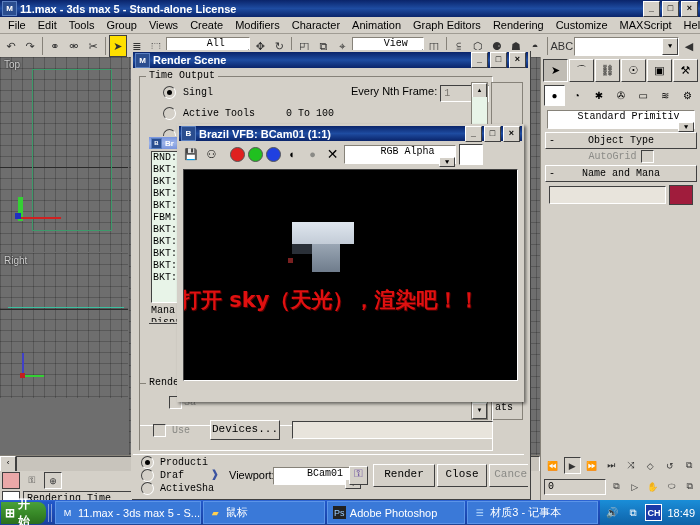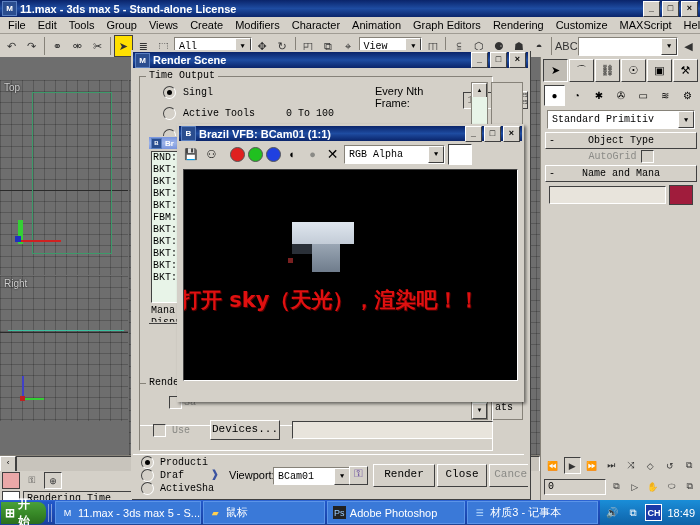--- a/index.html
+++ b/index.html
@@ -24,33 +24,33 @@
            border-bottom:1px solid #a09c94;padding-left:2px;}
   .menu-item{padding:1px 6px;font-size:11px;color:#000;white-space:nowrap;}
 
   .toolbar{height:24px;background:#d4d0c8;display:flex;align-items:center;
            border-bottom:1px solid #868279;padding:0 2px;gap:1px;overflow:hidden;}
   .tbtn{width:20px;height:20px;background:#d4d0c8;border:1px solid transparent;
         display:flex;align-items:center;justify-content:center;font-size:11px;color:#333;}
   .tbtn.yel{background:#ffe000;border:1px solid #404040;}
   .sep{width:1px;height:18px;background:#868279;margin:0 2px;}
   .combo{height:17px;background:#fff;border:1px solid #868279;border-right-color:#fff;
-         border-bottom-color:#fff;display:flex;align-items:center;padding-left:4px;
-         font-family:"Liberation Mono",monospace;font-size:10px;color:#000;}
+         border-bottom-color:#fff;display:flex;align-items:center;padding-left:15px;
+         font-family:"Liberation Mono",monospace;font-size:10px;color:#000;flex-direction:column;}
   .combo .arw{margin-left:auto;width:14px;height:15px;background:#d4d0c8;border:1px solid #fff;
         border-right-color:#404040;border-bottom-color:#404040;display:flex;align-items:center;
         justify-content:center;font-size:7px;}
 
   
   #viewports{position:absolute;left:0;top:57px;width:540px;height:398px;background:#6e6e6e;}
   .vp{position:absolute;background:#6e6e6e;overflow:hidden;
       background-image:
         linear-gradient(to right,rgba(0,0,0,.20) 1px,transparent 1px),
         linear-gradient(to bottom,rgba(0,0,0,.20) 1px,transparent 1px);
-      background-size:11px 11px;margin-top:23px;}
+      background-size:11px 11px;}
   .vp .lbl{position:absolute;left:4px;top:2px;color:#cfcfcf;font-size:10px;
            font-family:"Liberation Sans",sans-serif;text-shadow:0 0 2px #000;}
   .vp .axis-h{position:absolute;left:0;right:0;height:1px;background:#2a2a2a;}
 
   
   #cmdpanel{position:absolute;left:540px;top:57px;width:160px;height:398px;background:#d4d0c8;
             border-left:1px solid #868279;}
   .cp-tabs{display:flex;gap:1px;padding:2px;background:#d4d0c8;}
   .cp-tab{width:23px;height:21px;background:#d4d0c8;border:1px solid #fff;border-right-color:#404040;
           border-bottom-color:#404040;display:flex;align-items:center;justify-content:center;font-size:11px;}
@@ -363,21 +363,21 @@
     <div class="rd-body">
 
       <div class="group" style="left:6px;top:8px;width:352px;height:348px;">
         <span class="grp-label">Time Output</span>
       </div>
 
       <div style="position:absolute;left:30px;top:18px;display:flex;align-items:center;gap:7px;">
         <span class="radio sel"></span>
         <span class="mono">Singl</span>
       </div>
-      <div style="position:absolute;left:218px;top:17px;display:flex;align-items:flex-end;gap:3px;margin-left:24px;">
+      <div style="position:absolute;left:218px;top:17px;display:flex;align-items:flex-start;gap:3px;">
         <span style="font-size:11px">Every Nth Frame:</span>
         <span class="txtfield" style="width:44px;height:15px;line-height:15px;">1</span>
         <span class="spin">\u25b2<br>\u25bc</span>
       </div>
 
       <div style="position:absolute;left:30px;top:39px;display:flex;align-items:center;gap:7px;">
         <span class="radio"></span>
         <span class="mono">Active Tools</span>
         <span class="mono" style="margin-left:24px">0 To 100</span>
       </div>

